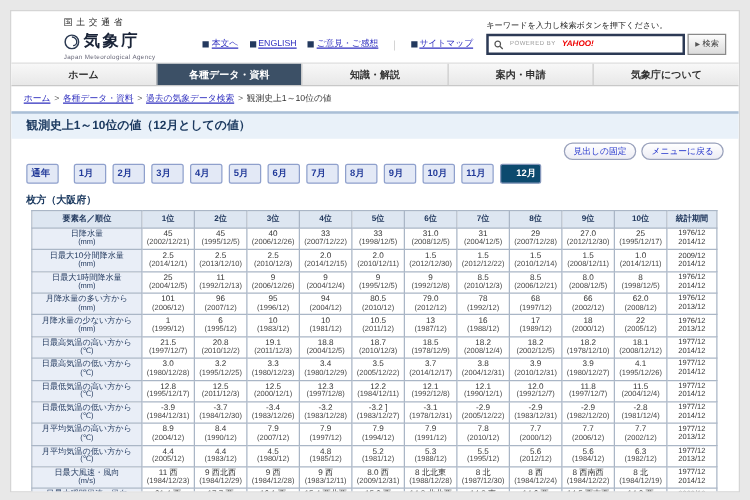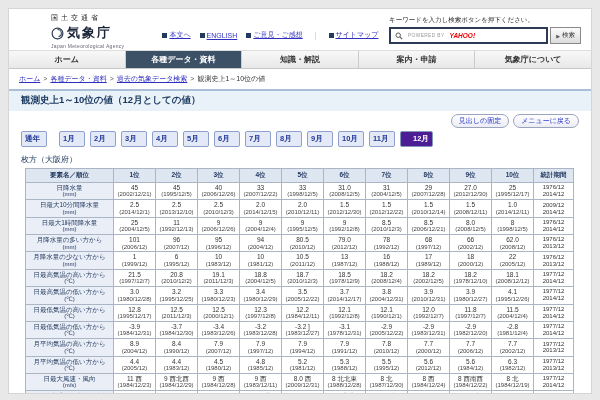--- a/index.html
+++ b/index.html
@@ -40,23 +40,23 @@
 
   .title-bar { margin-top:3px; border-top:2px solid #aabfd6; background:#e9f1f9; padding:3px 8px 4px 12px; }
   .title-bar h1 { font-size:9.5px; font-weight:bold; color:#1c3a60; }
 
   .action-row { display:flex; justify-content:flex-end; gap:4px; padding:3px 12px 1px 0; }
   .pill { font-size:7px; color:#2233cc; border:1px solid #9aa2bc; border-radius:8px; background:linear-gradient(#ffffff,#ececf4); padding:1px 7px; cursor:pointer; }
 
   .tabs { display:flex; gap:5px; padding:2px 0 4px 12px; align-items:center; }
   .tab { min-width:26px; text-align:left; font-size:7.5px; font-weight:bold; color:#223a99; background:#e3e9f6; border:1px solid #8fa0cc; border-radius:2px; padding:2px 3px; cursor:pointer; }
   .tab:first-child { margin-right:7px; }
-  .tab.active { background:#4c1d95; border-color:#8496ba; color:#fff;padding-left:12px; }
-
-  .station { font-size:8px; font-weight:normal; color:#1c3a60; padding:3px 0 3px 12px; }
+  .tab.active { background:#0c4a6e; border-color:#8496ba; color:#fff;padding-left:12px; }
+
+  .station { font-size:8px; font-weight:bold; color:#1c3a60; padding:3px 0 3px 12px; }
 
   .records { border-collapse:collapse; table-layout:fixed; margin-left:16px; width:548px; background:#fff; }
   .records th, .records td { border:1px solid #aab6c6; overflow:hidden; }
   .records thead th { background:#dde6f1; font-size:6.5px; color:#22395e; padding:2px 0; font-weight:bold; text-align:center; }
   .records tbody th { background:#e9eef7; font-size:6.5px; color:#22395e; font-weight:normal; line-height:1.15; padding:1px 0; text-align:center; }
   .records td { font-size:6.5px; text-align:center; color:#333; padding:1px 0; line-height:1.15; }
   .records .val { font-size:6.5px; color:#333; }
   .records .date { font-size:6px; color:#444; }
   .records .unit { font-size:6px; color:#22395e; }
   .records .period div { font-size:6px; color:#333; }

